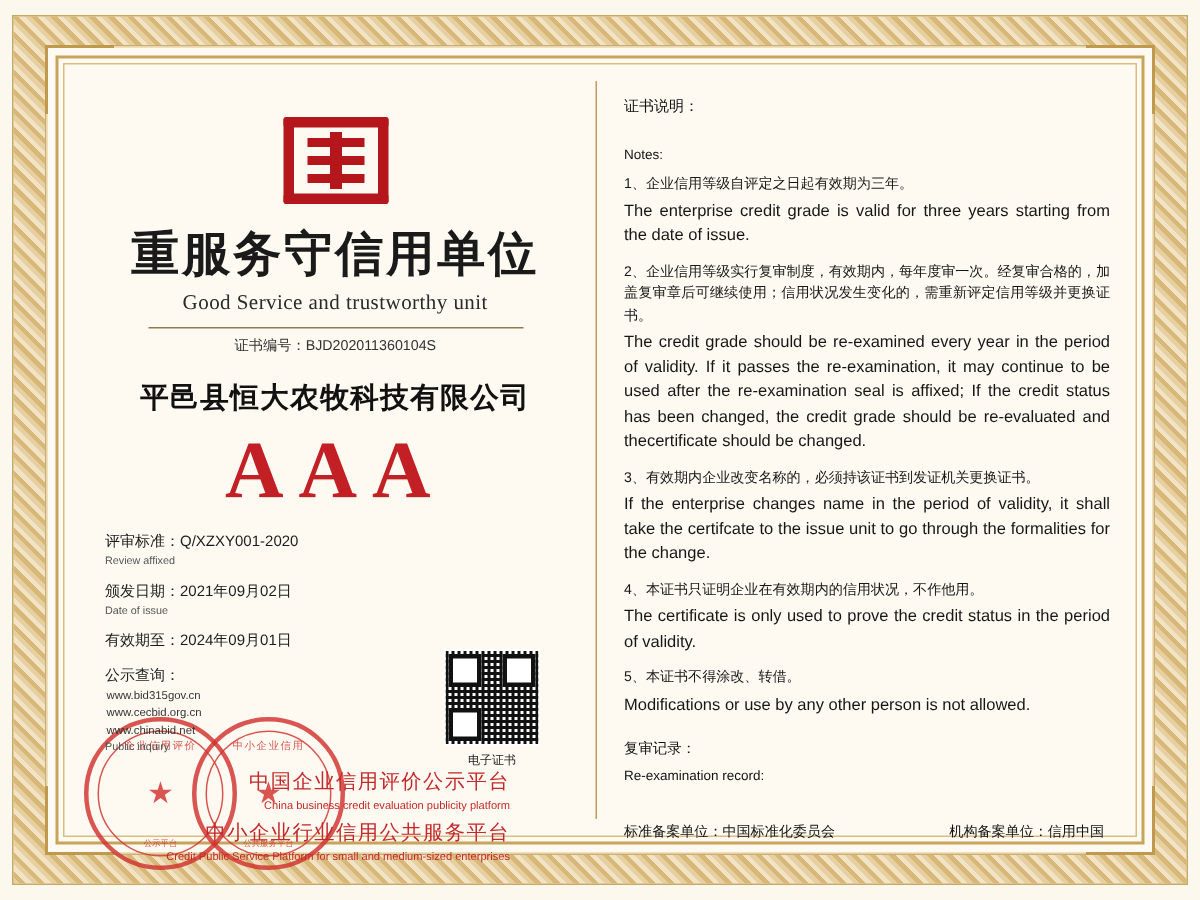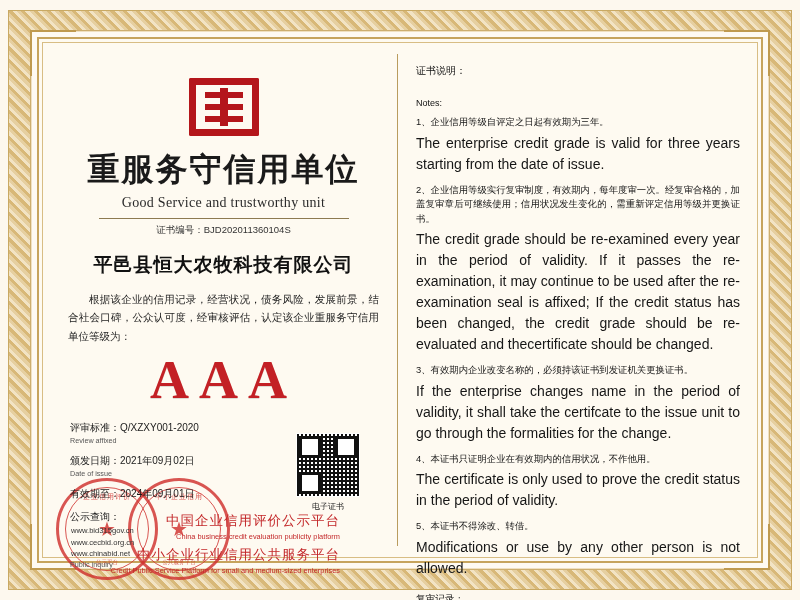--- a/index.html
+++ b/index.html
@@ -233,21 +233,21 @@
     margin-bottom: 7px;
   }
   .note-cn {
     font-size: 9.4px;
     line-height: 1.55;
     color: #161616;
     margin-bottom: 3px;
     text-align: justify;
   }
   .note-en {
-    font-size: 14px;
+    font-size: 11px;
     line-height: 1.5;
     color: #161616;
     margin-bottom: 8px;
     text-align: justify;
   }
   .reexam-cn {
     font-size: 9.6px;
     color: #111;
     margin-top: 14px;
   }
@@ -367,21 +367,20 @@
 
       <div class="main-title-cn">重服务守信用单位</div>
       <div class="main-title-en">Good Service and trustworthy unit</div>
       <div class="title-rule"></div>
       <div class="cert-no">
         <span>证书编号：</span><span>BJD202011360104S</span>
       </div>
 
       <div class="company-name">平邑县恒大农牧科技有限公司</div>
 
-      <div class="desc-cn">根据该企业的信用记录，经营状况，债务风险，发展前景，结合社会口碑，公众认可度，经审核评估，认定该企业重服务守信用单位等级为：</div>
 
       <div class="grade">AAA</div>
 
 
       <div class="fields">
 
         <div class="field-row">
           <div class="field-line">
             <span class="lbl">评审标准：</span><span class="val">Q/XZXY001-2020</span>
           </div>

